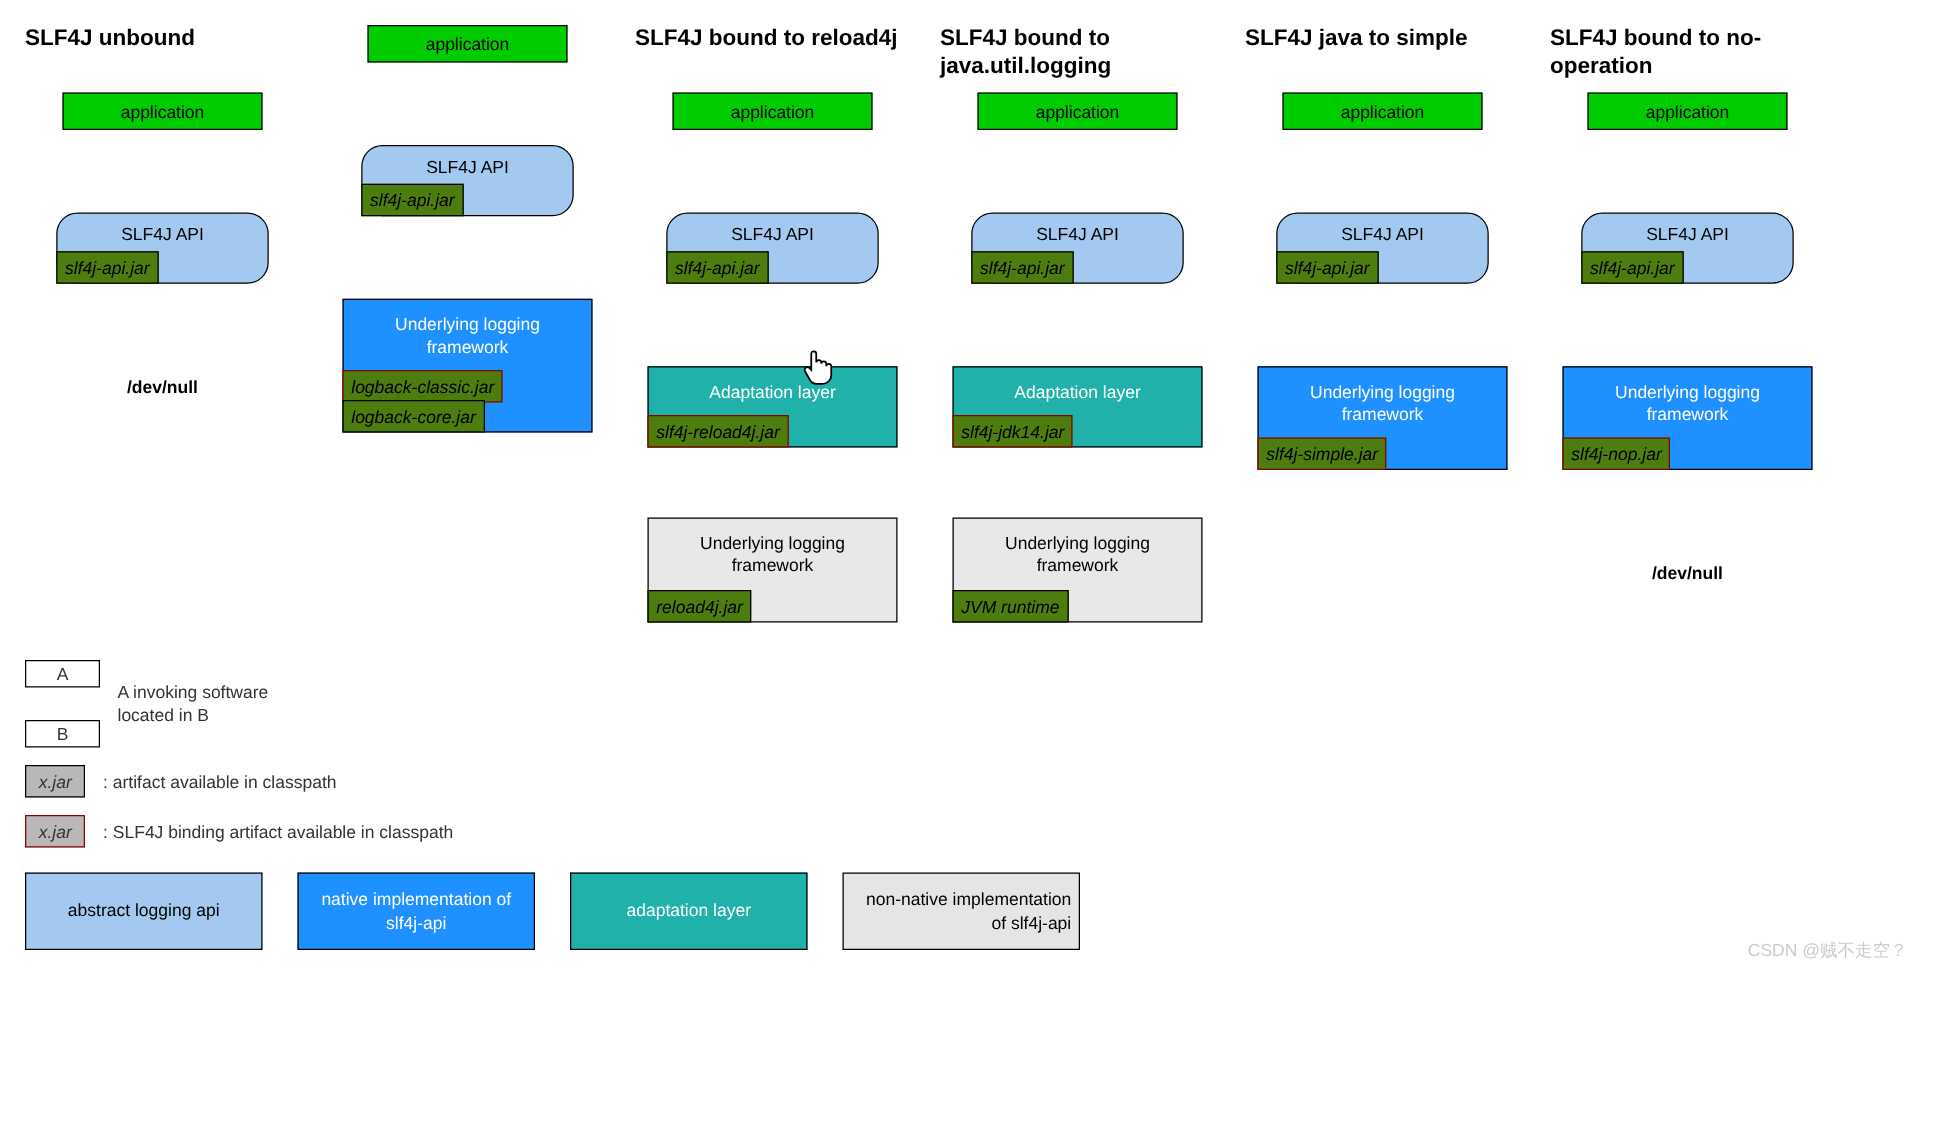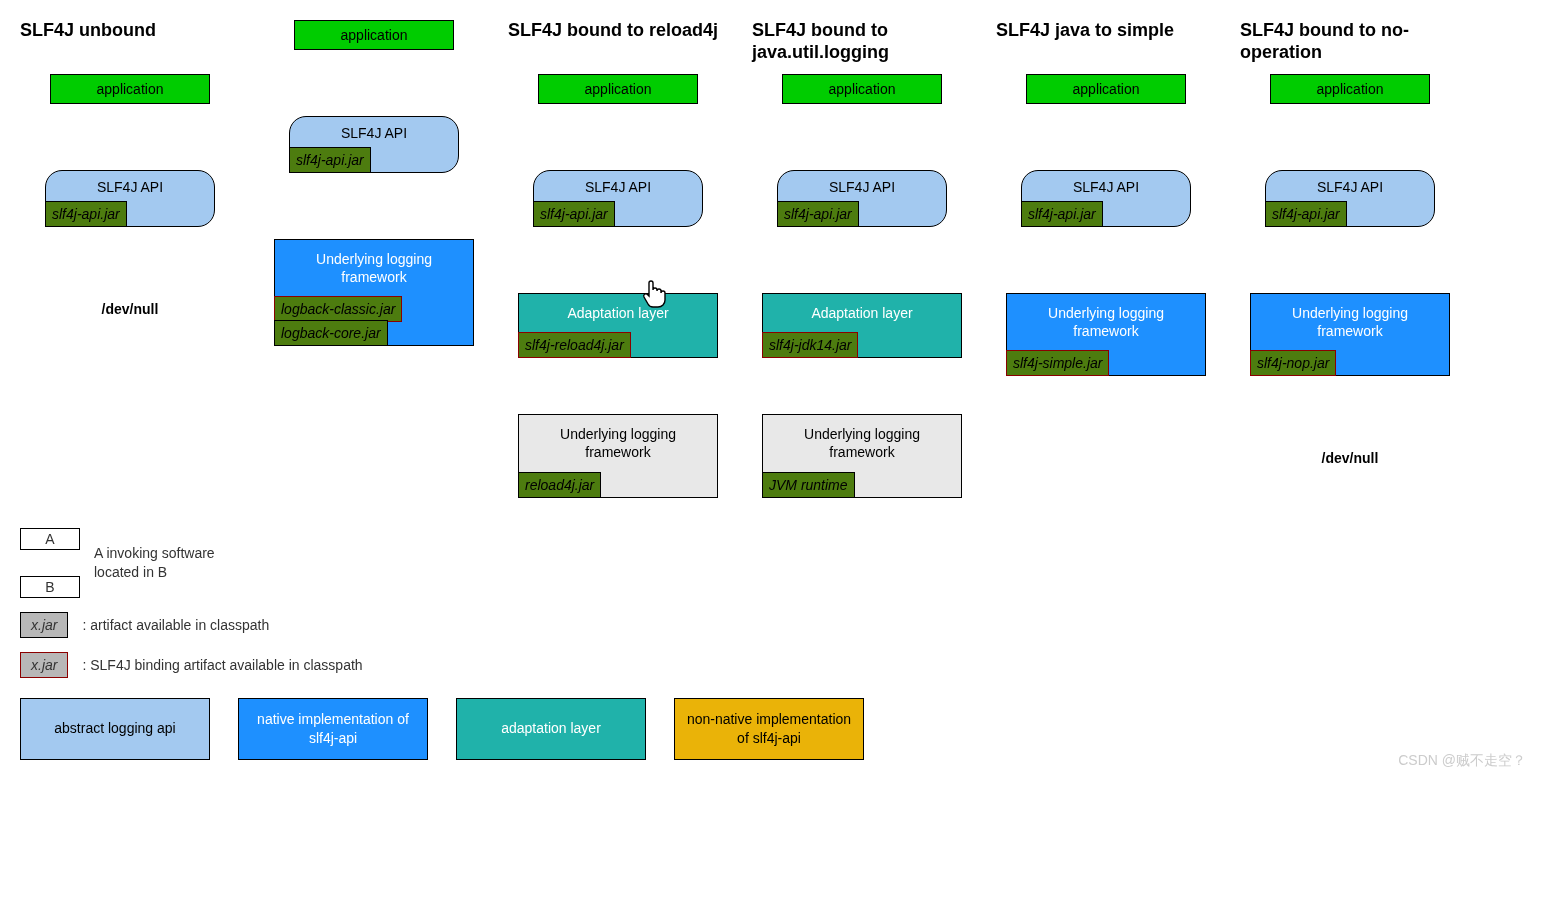--- a/index.html
+++ b/index.html
@@ -139,21 +139,21 @@
     display: flex;
     align-items: center;
     justify-content: center;
     text-align: center;
     padding: 6px;
     line-height: 1.3;
   }
   .sw-light { background: #a3c9f0; }
   .sw-blue  { background: #1e90ff; color: #fff; }
   .sw-teal  { background: #20b2aa; color: #fff; }
-  .sw-grey  { background: #eab308; }
+  .sw-grey  { background: #e5e5e5; text-align: right; }
   .watermark {
     position: absolute;
     right: 20px;
     bottom: 10px;
     color: #ccc;
     font-size: 14px;
     margin-top: 25px;
   }
   .cursor {
     position: absolute;

